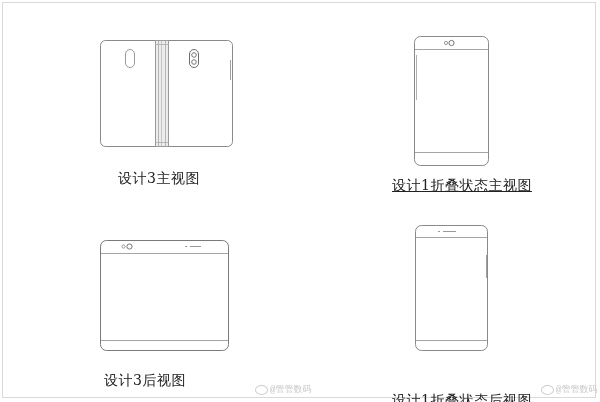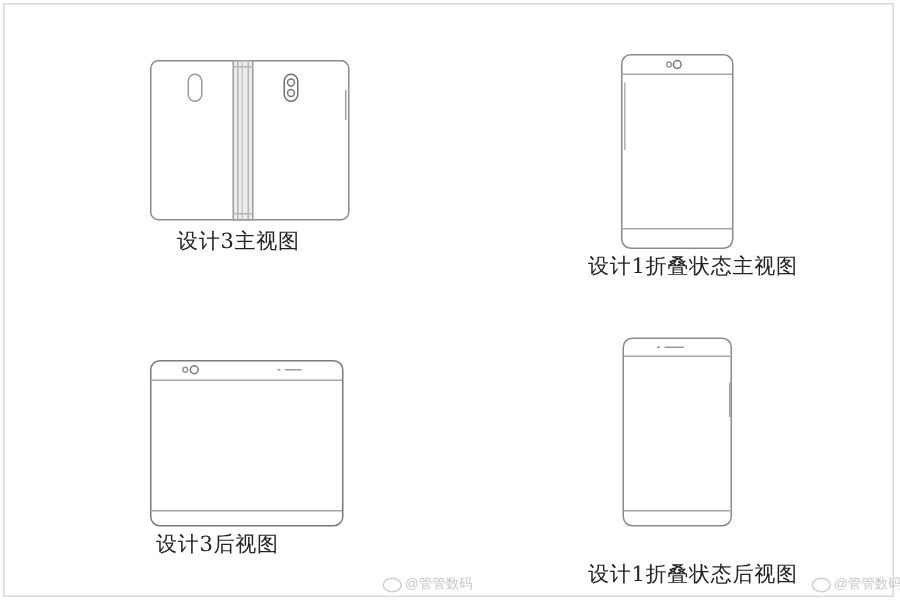--- a/index.html
+++ b/index.html
@@ -2,22 +2,22 @@
 <html><head>
 <meta charset="utf-8">
 <style>
   html, body { margin: 0; padding: 0; background: #ffffff; }
   body { width: 600px; height: 402px; position: relative; overflow: hidden;
          font-family: "DejaVu Serif", "Liberation Serif", serif; }
   .frame { position: absolute; left: 2px; top: 2px; width: 594px; height: 396px;
            border: 1px solid #d9d9d9; box-sizing: border-box; }
   .drawing { position: absolute; left: 0; top: 0; }
   .caption { position: absolute; font-size: 14px; color: #222; white-space: nowrap;
-             letter-spacing: 0.5px; }
-  .watermark { position: absolute; font-family: Liberation Sans, sans-serif; font-size: 9px;
+             letter-spacing: 0.5px; margin-top: 18px; }
+  .watermark { position: absolute; font-family: Liberation Mono, monospace; font-size: 9px;
                color: #c8c8c8; white-space: nowrap; }
   .wm-logo { display: inline-block; width: 11px; height: 8px; border: 1px solid #cfcfcf;
              border-radius: 50%; vertical-align: middle; margin-right: 2px; }
 </style>
 </head>
 <body>
 
 <div class="frame"></div>
 
 <svg class="drawing" width="600" height="402" viewBox="0 0 600 402">
@@ -63,21 +63,21 @@
     <rect x="415.5" y="225.5" width="72" height="125" rx="6" ry="6"></rect>
     <line x1="416" y1="237.5" x2="487" y2="237.5" stroke="#a5a5a5"></line>
     <line x1="416" y1="340.5" x2="487" y2="340.5" stroke="#a5a5a5"></line>
     <line x1="438" y1="231.5" x2="440" y2="231.5" stroke="#999"></line>
     <line x1="443" y1="231.5" x2="456" y2="231.5" stroke="#999"></line>
     <line x1="486.5" y1="255" x2="486.5" y2="278" stroke="#a0a0a0"></line>
   </g>
 </svg>
 
 <div class="caption" style="left:118px; top:152px;">设计3主视图</div>
-<div class="caption" style="left:392px; top:169px;">设计1折叠状态主视图</div>
+<div class="caption" style="left:392px; top:159px;text-decoration:underline;">设计1折叠状态主视图</div>
 <div class="caption" style="left:104px; top:354px;">设计3后视图</div>
 <div class="caption" style="left:392px; top:374px;">设计1折叠状态后视图</div>
 
 <div class="watermark" style="left:255px; top:383px;">
   <span class="wm-logo"></span><span>@管管数码</span>
 </div>
 <div class="watermark" style="left:541px; top:383px;">
   <span class="wm-logo"></span><span>@管管数码</span>
 </div>
 

